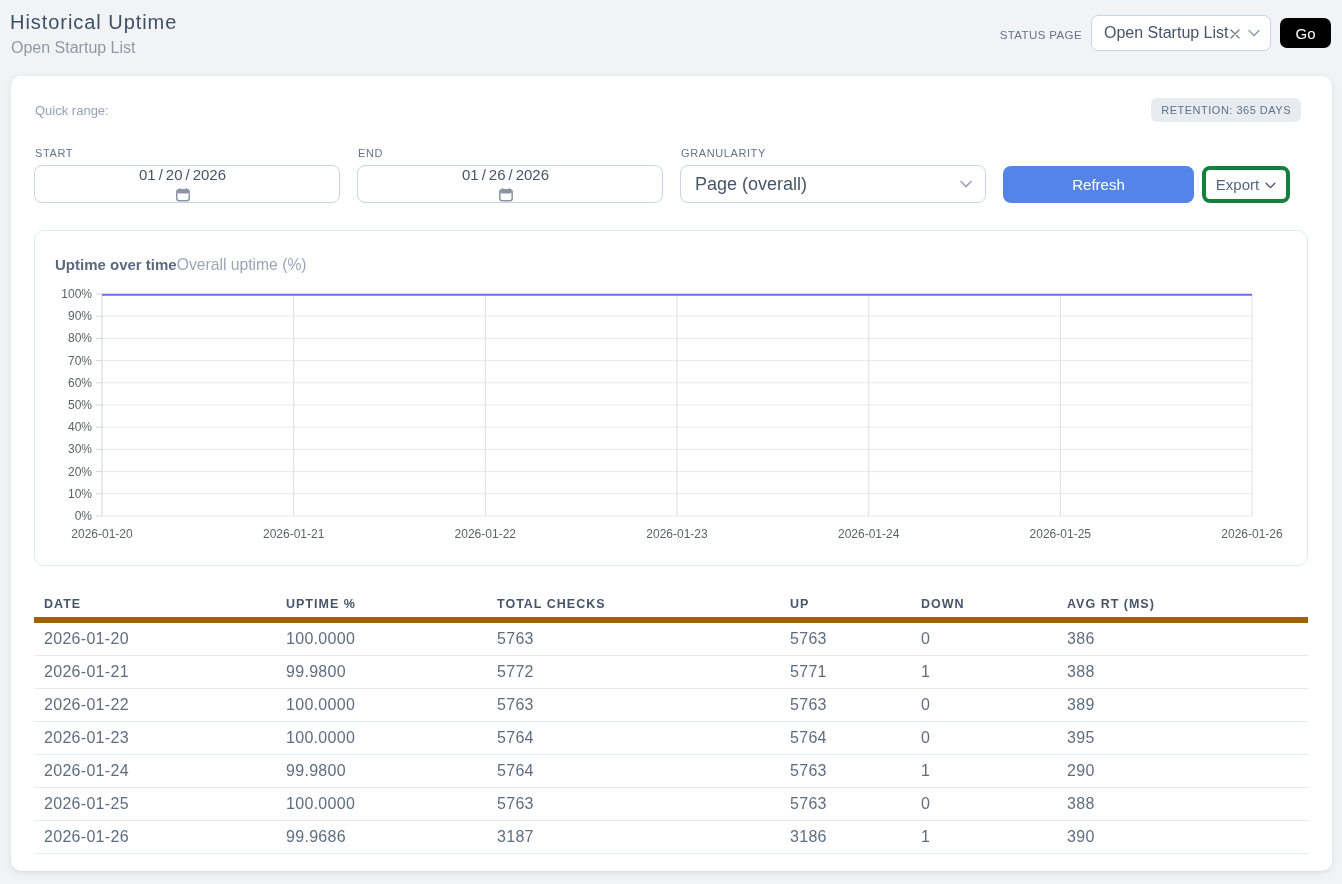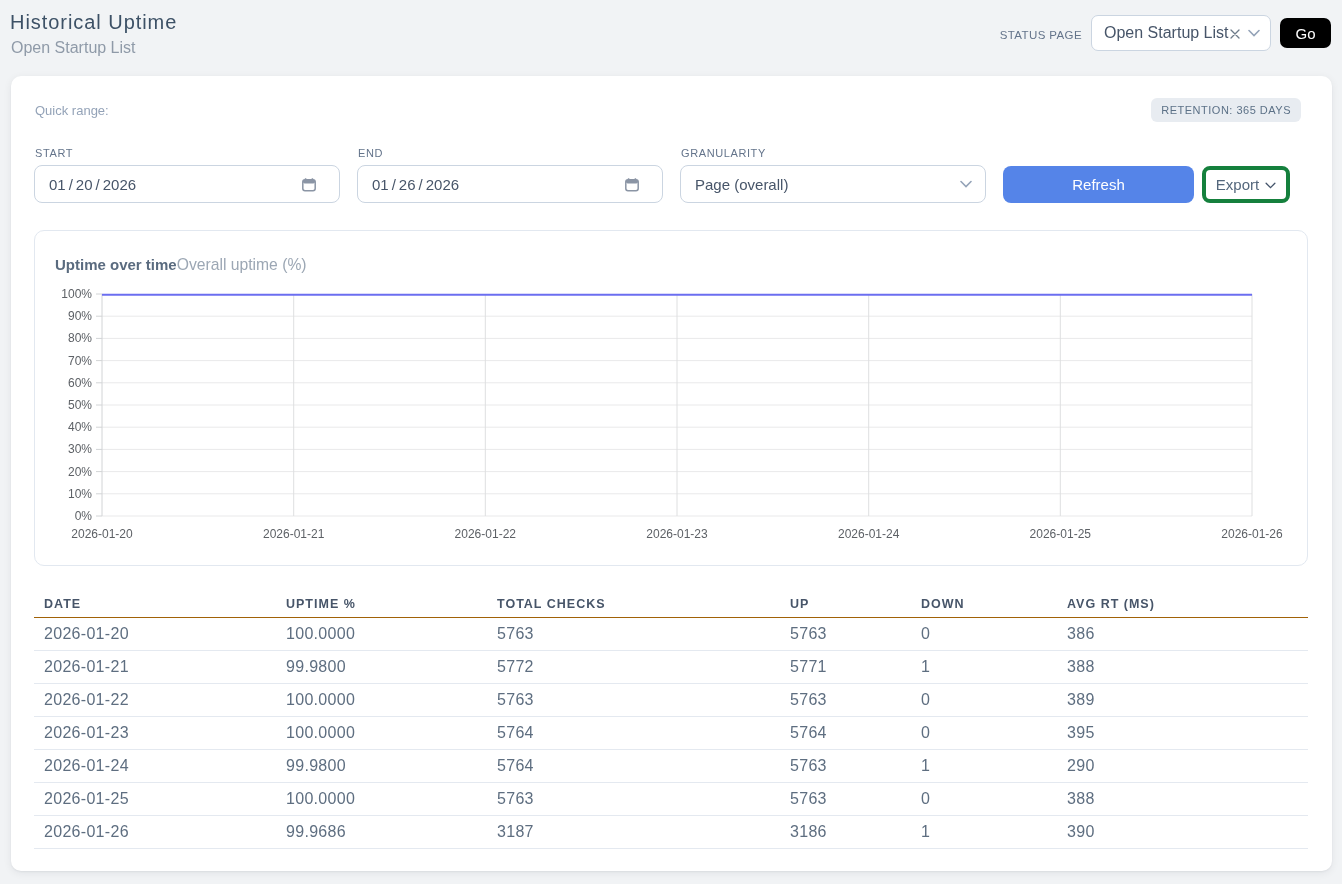--- a/index.html
+++ b/index.html
@@ -17,31 +17,31 @@
 .qr-label { font-size:13px; color:#94a3b8; margin-left:1px; line-height:26px; }
 .btn-group { display:flex; margin-left:10px; }
 .btn-group button { font-family:inherit; font-size:14px; color:#4d6076; background:#fff; border:1px solid #64788e; border-right:none; padding:0; height:26px; }
 .btn-group button:first-child { border-radius:5px 0 0 5px; width:51px; }
 .btn-group button:last-child { border-radius:0 5px 5px 0; border-right:1px solid #64788e; width:45px; }
 .badge { margin-left:auto; margin-right:7px; background:#e8ecf1; color:#5c7187; font-size:11px; font-weight:normal; letter-spacing:0.5px; padding:5.5px 10px; line-height:13px; border-radius:6px; align-self:flex-start; }
 .form-row { display:flex; align-items:flex-end; margin-top:23px; }
 .field { width:306px; margin-right:17px; }
 .f-label { font-size:11px; color:#64748b; letter-spacing:0.6px; margin-bottom:6px; margin-left:1px; }
 .f-input { height:38px; border:1px solid #cbd5e1; border-radius:8px; display:flex; align-items:center; padding:0 13px 0 14px; font-size:16px; color:#475569; background:#fff; }
-.f-input.date { padding-right:23px; }
+.f-input.date { padding-right:23px;flex-direction:column; }
 .f-input .grow { flex:1; }
 .refresh-btn { width:191px; height:37px; background:#5584e8; color:#fff; border:none; border-radius:8px; font-size:15px; font-family:inherit; margin-left:0; }
 .export-btn { width:88px; height:37px; background:#fff; color:#54677c; border:4px solid #15803d; border-radius:8px; font-size:15px; font-family:inherit; margin-left:8px; display:flex; align-items:center; justify-content:center; }
 .chart-card { margin-top:27px; border:1px solid #e2e8f0; border-radius:10px; height:336px; position:relative; }
 .chart-head { display:flex; justify-content:flex-start; align-items:baseline; padding:25px 20px 0 20px; }
 .ch-title { font-size:15px; font-weight:bold; color:#5a6b7f; }
 .ch-right { font-size:15.7px; color:#9ca7b4; }
 .table-wrap { margin-top:26px; }
 table { border-collapse:collapse; width:1274px; table-layout:fixed; }
-th { text-align:left; font-size:12.5px; color:#475569; letter-spacing:1px; padding:5px 10px 6px 10px; line-height:14px; border-bottom:1px solid #a16207; }
+th { text-align:left; font-size:12.5px; color:#475569; letter-spacing:1px; padding:5px 10px 6px 10px; line-height:14px; border-bottom:6px solid #a16207; }
 td { font-size:16px; color:#5e6e80; letter-spacing:0.3px; padding:7px 10px 7px 10px; line-height:18px; border-bottom:1px solid #e4e9f0; }
 </style>
 </head>
 <body>
 <div class="header">
   <div>
     <div class="h-title">Historical Uptime</div>
     <div class="h-sub">Open Startup List</div>
   </div>
   <div class="h-right">
@@ -81,21 +81,21 @@
         <svg width="14" height="15" viewBox="0 0 14 15">
             <path d="M3.6 1.2 v2.5 M10.4 1.2 v2.5" stroke="#8b95a5" stroke-width="1.5" fill="none"></path>
             <rect x="0.8" y="2.8" width="12.4" height="11" rx="2.2" fill="none" stroke="#8b95a5" stroke-width="1.5"></rect>
             <rect x="0.8" y="2.8" width="12.4" height="3.6" rx="1.8" fill="#8b95a5"></rect>
           </svg>
       </div>
     </div>
     <div class="field">
       <div class="f-label">GRANULARITY</div>
       <div class="f-input">
-          <span class="grow" style="font-size:15px">Page (overall)</span>
+          <span class="grow" style="font-size:18px">Page (overall)</span>
         <svg width="12" height="8" viewBox="0 0 12 8">
             <path d="M1 1.5 L6 6.5 L11 1.5" fill="none" stroke="#94a3b8" stroke-width="1.6" stroke-linecap="round"></path>
           </svg>
       </div>
     </div>
     <button class="refresh-btn">Refresh</button>
     <button class="export-btn">Export
       <svg width="11" height="7" viewBox="0 0 12 8" style="margin-left:6px; margin-top:2px;">
           <path d="M1 1.5 L6 6.5 L11 1.5" fill="none" stroke="#44546a" stroke-width="1.5" stroke-linecap="round"></path>
         </svg>

